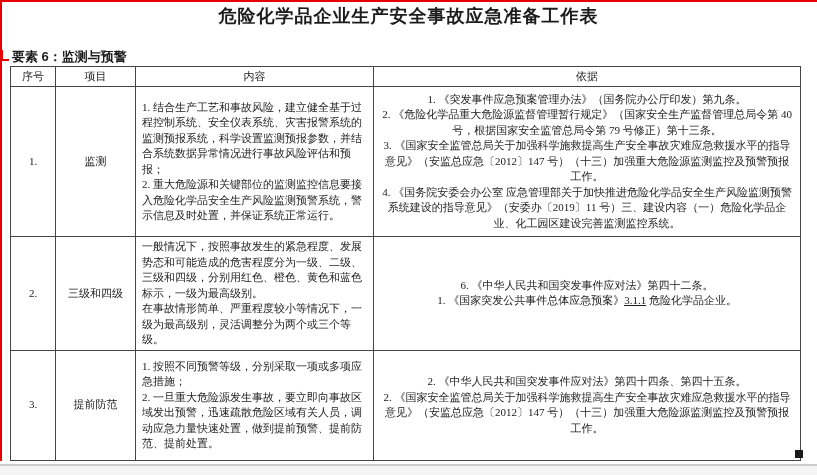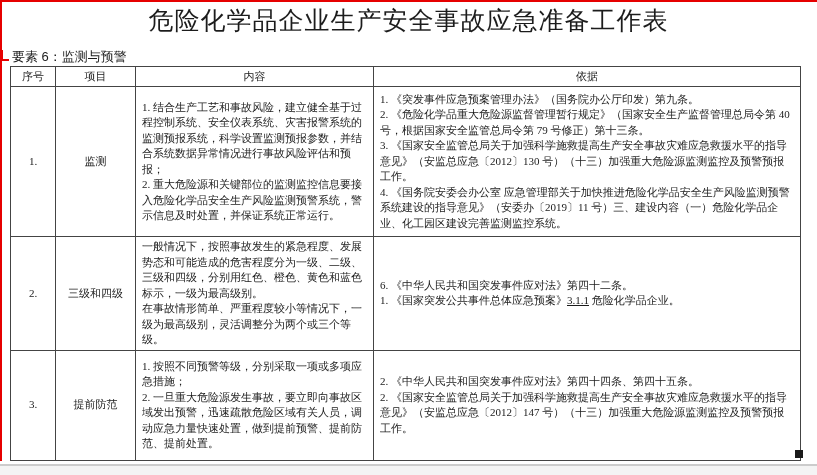--- a/index.html
+++ b/index.html
@@ -8,42 +8,42 @@
     background:#ffffff;color:#1c1c1c;
     font-family:"Liberation Serif","DejaVu Serif",serif;
   }
   
   .red-line-top{position:absolute;top:0;left:0;width:817px;height:2px;background:#e60000;}
   .red-line-left{position:absolute;top:0;left:0;width:2px;height:461px;background:#e60000;}
   .anchor-mark{position:absolute;left:1px;top:50px;width:6px;height:9px;
     border-left:2px solid #e60000;border-bottom:2px solid #e60000;}
   .doc-title{
     position:absolute;top:4px;left:0;width:100%;text-align:center;
-    font-size:25px;font-weight:normal;letter-spacing:1px;
+    font-size:18px;font-weight:bold;letter-spacing:1px;
     font-family:"Liberation Sans","DejaVu Sans",sans-serif;
   }
   .section-label{
-    position:absolute;top:48px;left:12px;font-size:13px;font-weight:normal;
+    position:absolute;top:48px;left:12px;font-size:13px;font-weight:bold;
     font-family:"Liberation Sans","DejaVu Sans",sans-serif;
   }
   table.worktable{
     position:absolute;top:66px;left:10px;width:790px;
     border-collapse:collapse;table-layout:fixed;
   }
   .worktable th,.worktable td{
     border:1px solid #444444;
     font-size:11px;line-height:15.5px;font-weight:normal;
     padding:2px 6px;vertical-align:middle;overflow:hidden;
   }
   .worktable thead tr{height:20px;}
   .worktable th{text-align:center;padding:1px 2px;margin-left:32px;}
   .cell-no,.cell-item{text-align:center;}
   .cell-content{white-space:pre-line;text-align:left;padding:3px 7px;}
   .cell-basis{text-align:left;padding:3px 7px;}
-  .cell-basis .basis-item{margin:0;}
+  .cell-basis .basis-item{margin:0;text-align:center;}
   .ref-underline{text-decoration:underline;}
   .row-1{height:150px;}
   .row-2{height:110px;}
   .row-3{height:110px;}
   
   .bottom-line{position:absolute;top:464px;left:0;width:817px;height:2px;background:#cccccc;}
   .bottom-strip{position:absolute;top:466px;left:0;width:817px;height:9px;background:#f4f4f4;}
   .resize-handle{position:absolute;left:795px;top:450px;width:8px;height:8px;background:#1a1a1a;}
 </style>
 </head>
@@ -73,21 +73,21 @@
   </thead>
   <tbody>
     <tr class="row-1">
       <td class="cell-no">1.</td>
       <td class="cell-item">监测</td>
       <td class="cell-content">1.  结合生产工艺和事故风险，建立健全基于过程控制系统、安全仪表系统、灾害报警系统的监测预报系统，科学设置监测预报参数，并结合系统数据异常情况进行事故风险评估和预报；
 2.  重大危险源和关键部位的监测监控信息要接入危险化学品安全生产风险监测预警系统，警示信息及时处置，并保证系统正常运行。</td>
       <td class="cell-basis">
         <div class="basis-item">1. 《突发事件应急预案管理办法》（国务院办公厅印发）第九条。</div>
         <div class="basis-item">2. 《危险化学品重大危险源监督管理暂行规定》（国家安全生产监督管理总局令第 40 号，根据国家安全监管总局令第 79 号修正）第十三条。</div>
-        <div class="basis-item">3. 《国家安全监管总局关于加强科学施救提高生产安全事故灾难应急救援水平的指导意见》（安监总应急〔2012〕130 号）（十三）加强重大危险源监测监控及预警预报工作。</div>
+        <div class="basis-item">3. 《国家安全监管总局关于加强科学施救提高生产安全事故灾难应急救援水平的指导意见》（安监总应急〔2012〕147 号）（十三）加强重大危险源监测监控及预警预报工作。</div>
         <div class="basis-item">4. 《国务院安委会办公室  应急管理部关于加快推进危险化学品安全生产风险监测预警系统建设的指导意见》（安委办〔2019〕11 号）三、建设内容（一）危险化学品企业、化工园区建设完善监测监控系统。</div>
       </td>
     </tr>
     <tr class="row-2">
       <td class="cell-no">2.</td>
       <td class="cell-item">三级和四级</td>
       <td class="cell-content">一般情况下，按照事故发生的紧急程度、发展势态和可能造成的危害程度分为一级、二级、三级和四级，分别用红色、橙色、黄色和蓝色标示，一级为最高级别。
 在事故情形简单、严重程度较小等情况下，一级为最高级别，灵活调整分为两个或三个等级。</td>
       <td class="cell-basis">
         <div class="basis-item">6. 《中华人民共和国突发事件应对法》第四十二条。</div>

